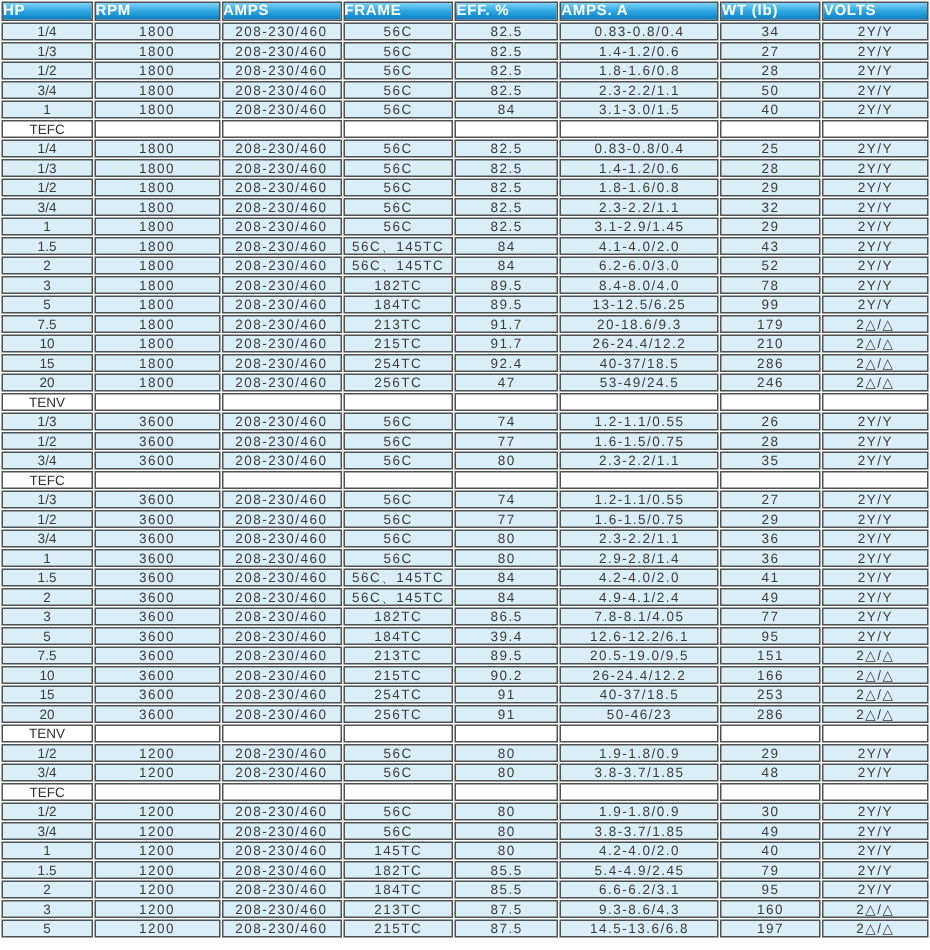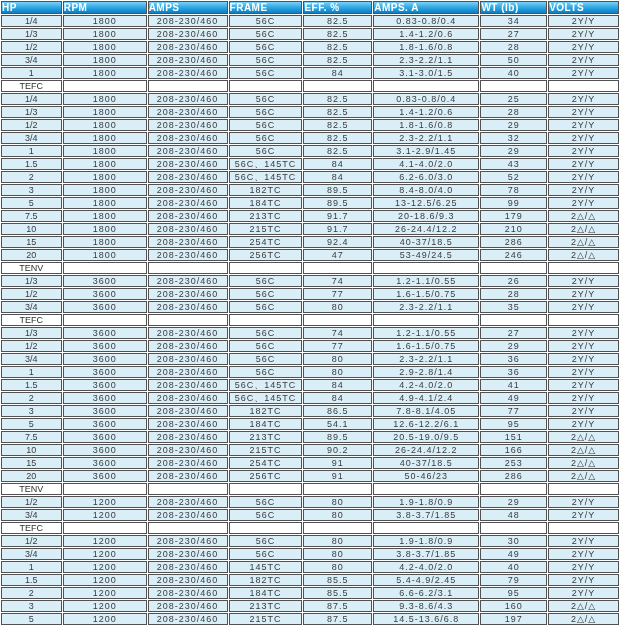--- a/index.html
+++ b/index.html
@@ -390,21 +390,21 @@
         <td class="cell col-eff">86.5</td>
         <td class="cell col-amps">7.8-8.1/4.05</td>
         <td class="cell col-wt">77</td>
         <td class="cell col-conn">2Y/Y</td>
       </tr>
       <tr>
         <td class="cell col-hp">5</td>
         <td class="cell col-rpm">3600</td>
         <td class="cell col-volts">208-230/460</td>
         <td class="cell col-frame">184TC</td>
-        <td class="cell col-eff">54.1</td>
+        <td class="cell col-eff">39.4</td>
         <td class="cell col-amps">12.6-12.2/6.1</td>
         <td class="cell col-wt">95</td>
         <td class="cell col-conn">2Y/Y</td>
       </tr>
       <tr>
         <td class="cell col-hp">7.5</td>
         <td class="cell col-rpm">3600</td>
         <td class="cell col-volts">208-230/460</td>
         <td class="cell col-frame">213TC</td>
         <td class="cell col-eff">89.5</td>

